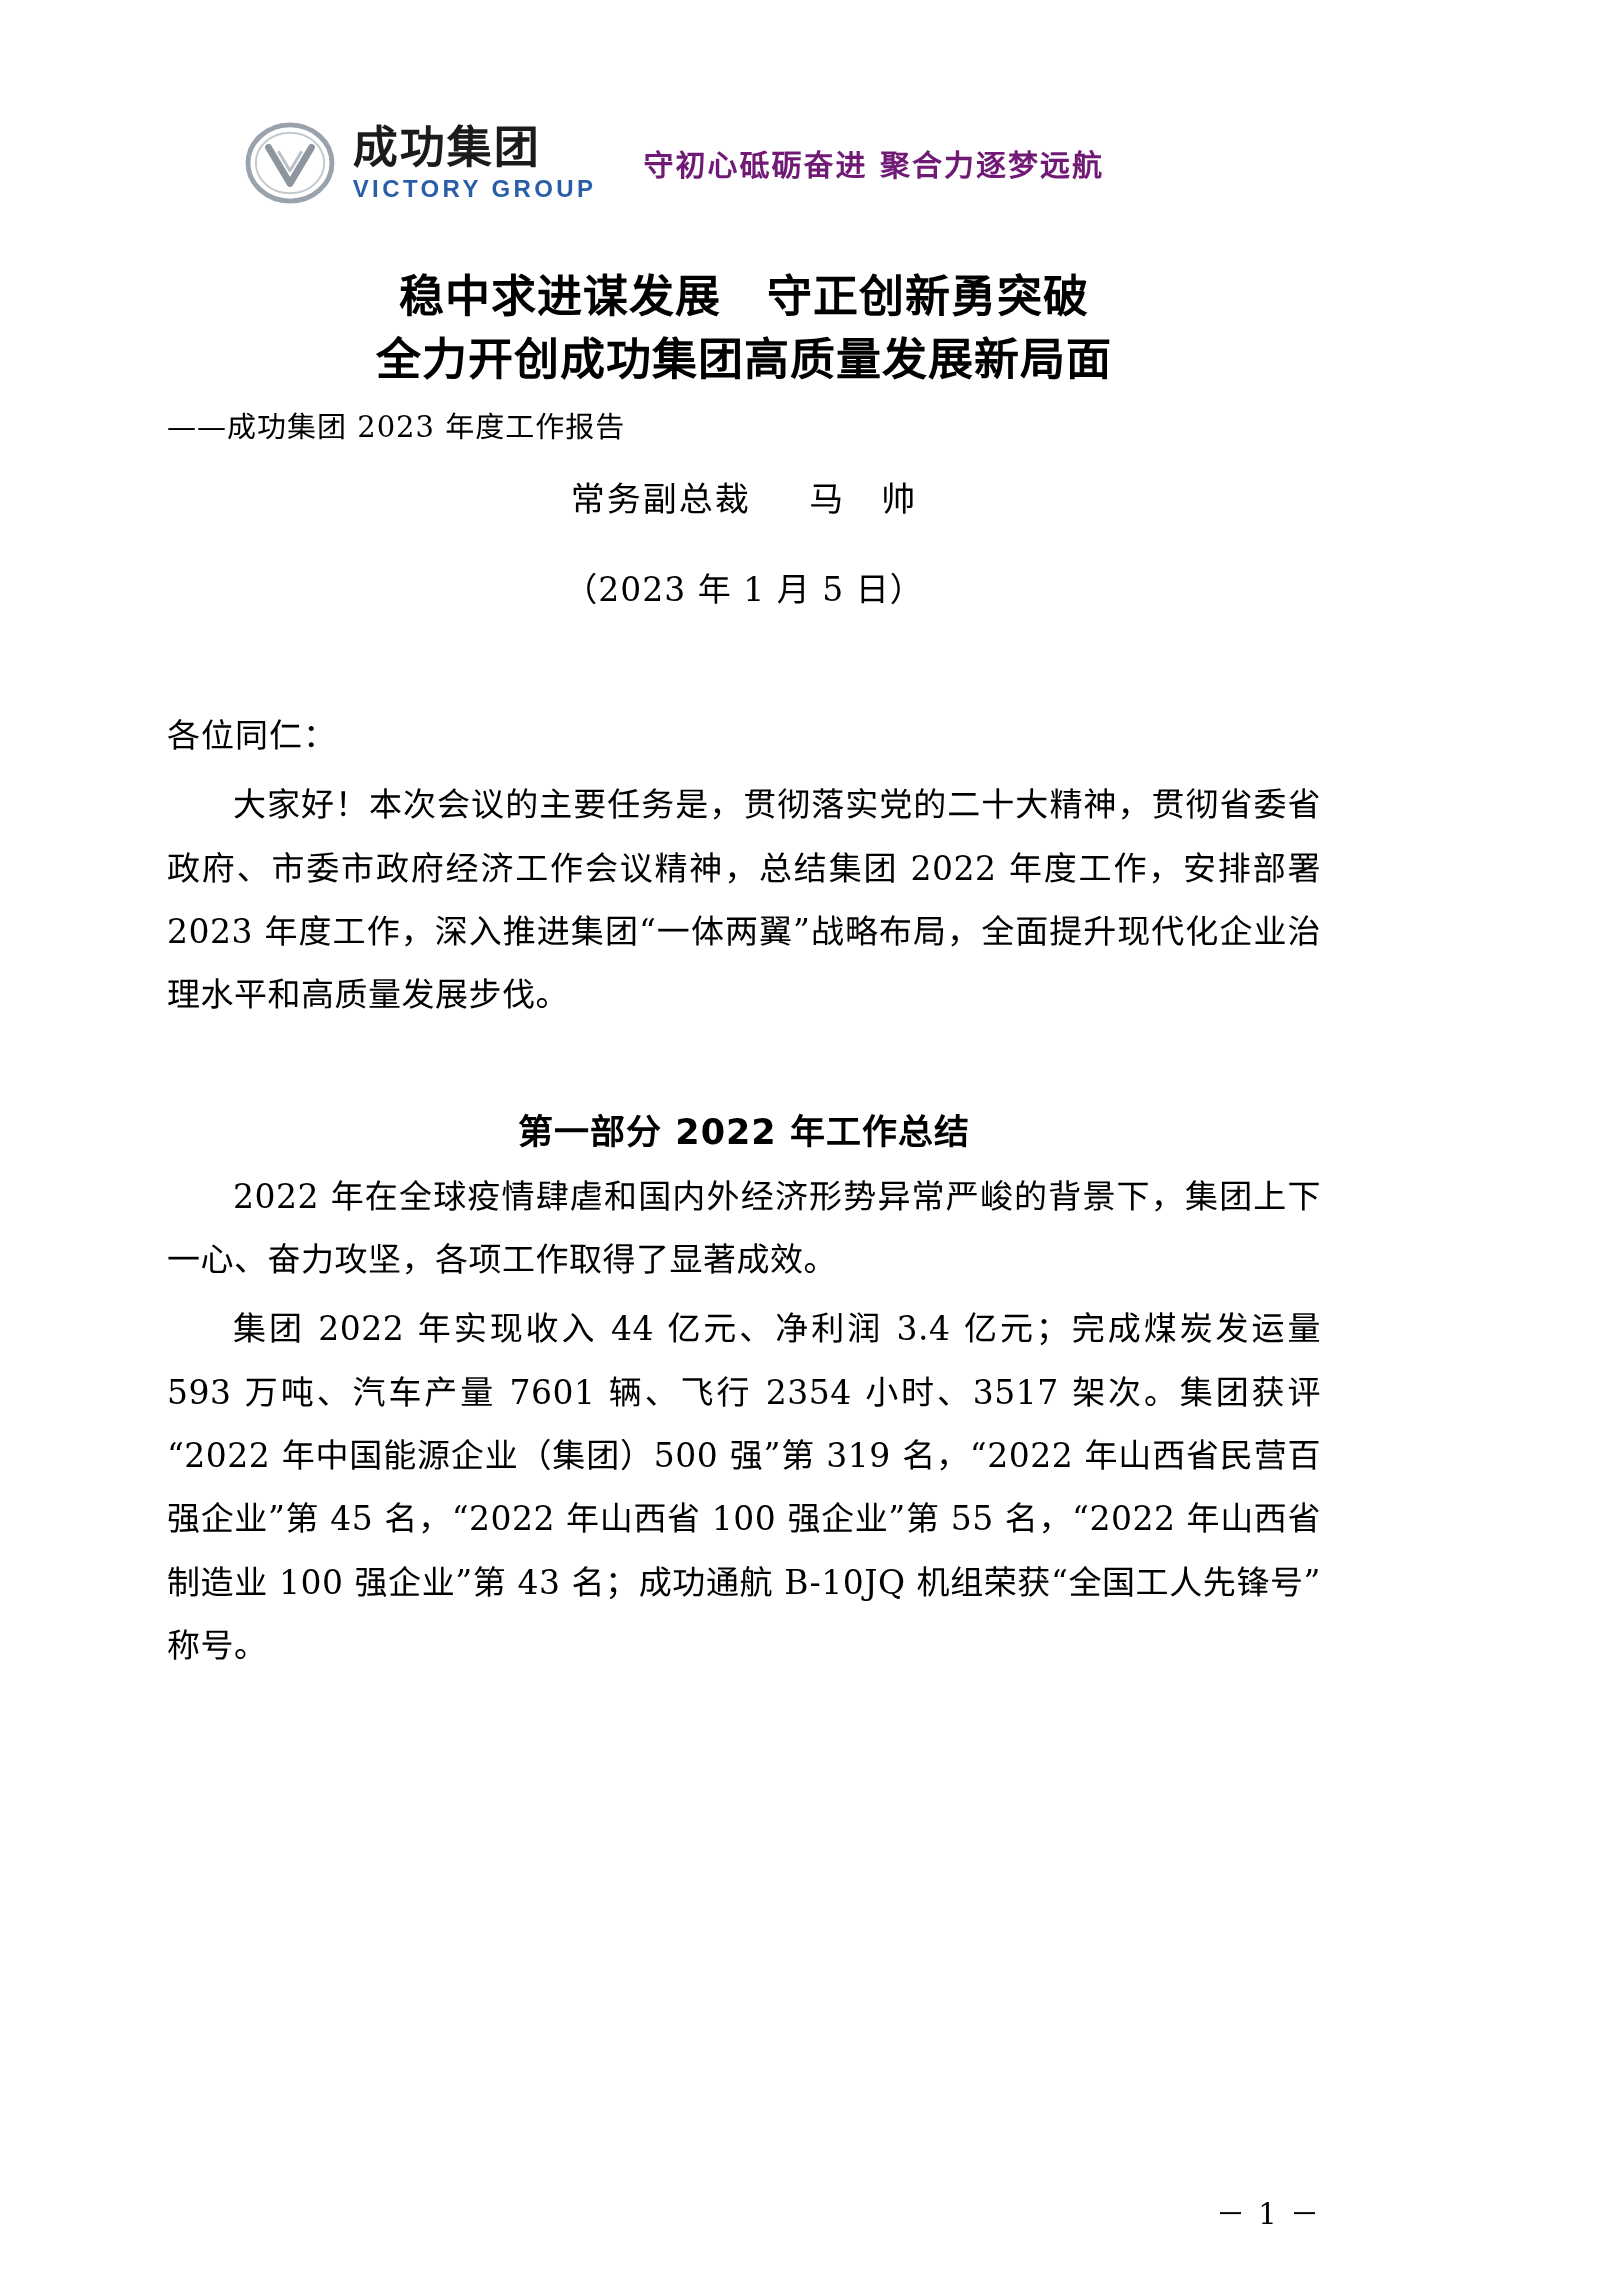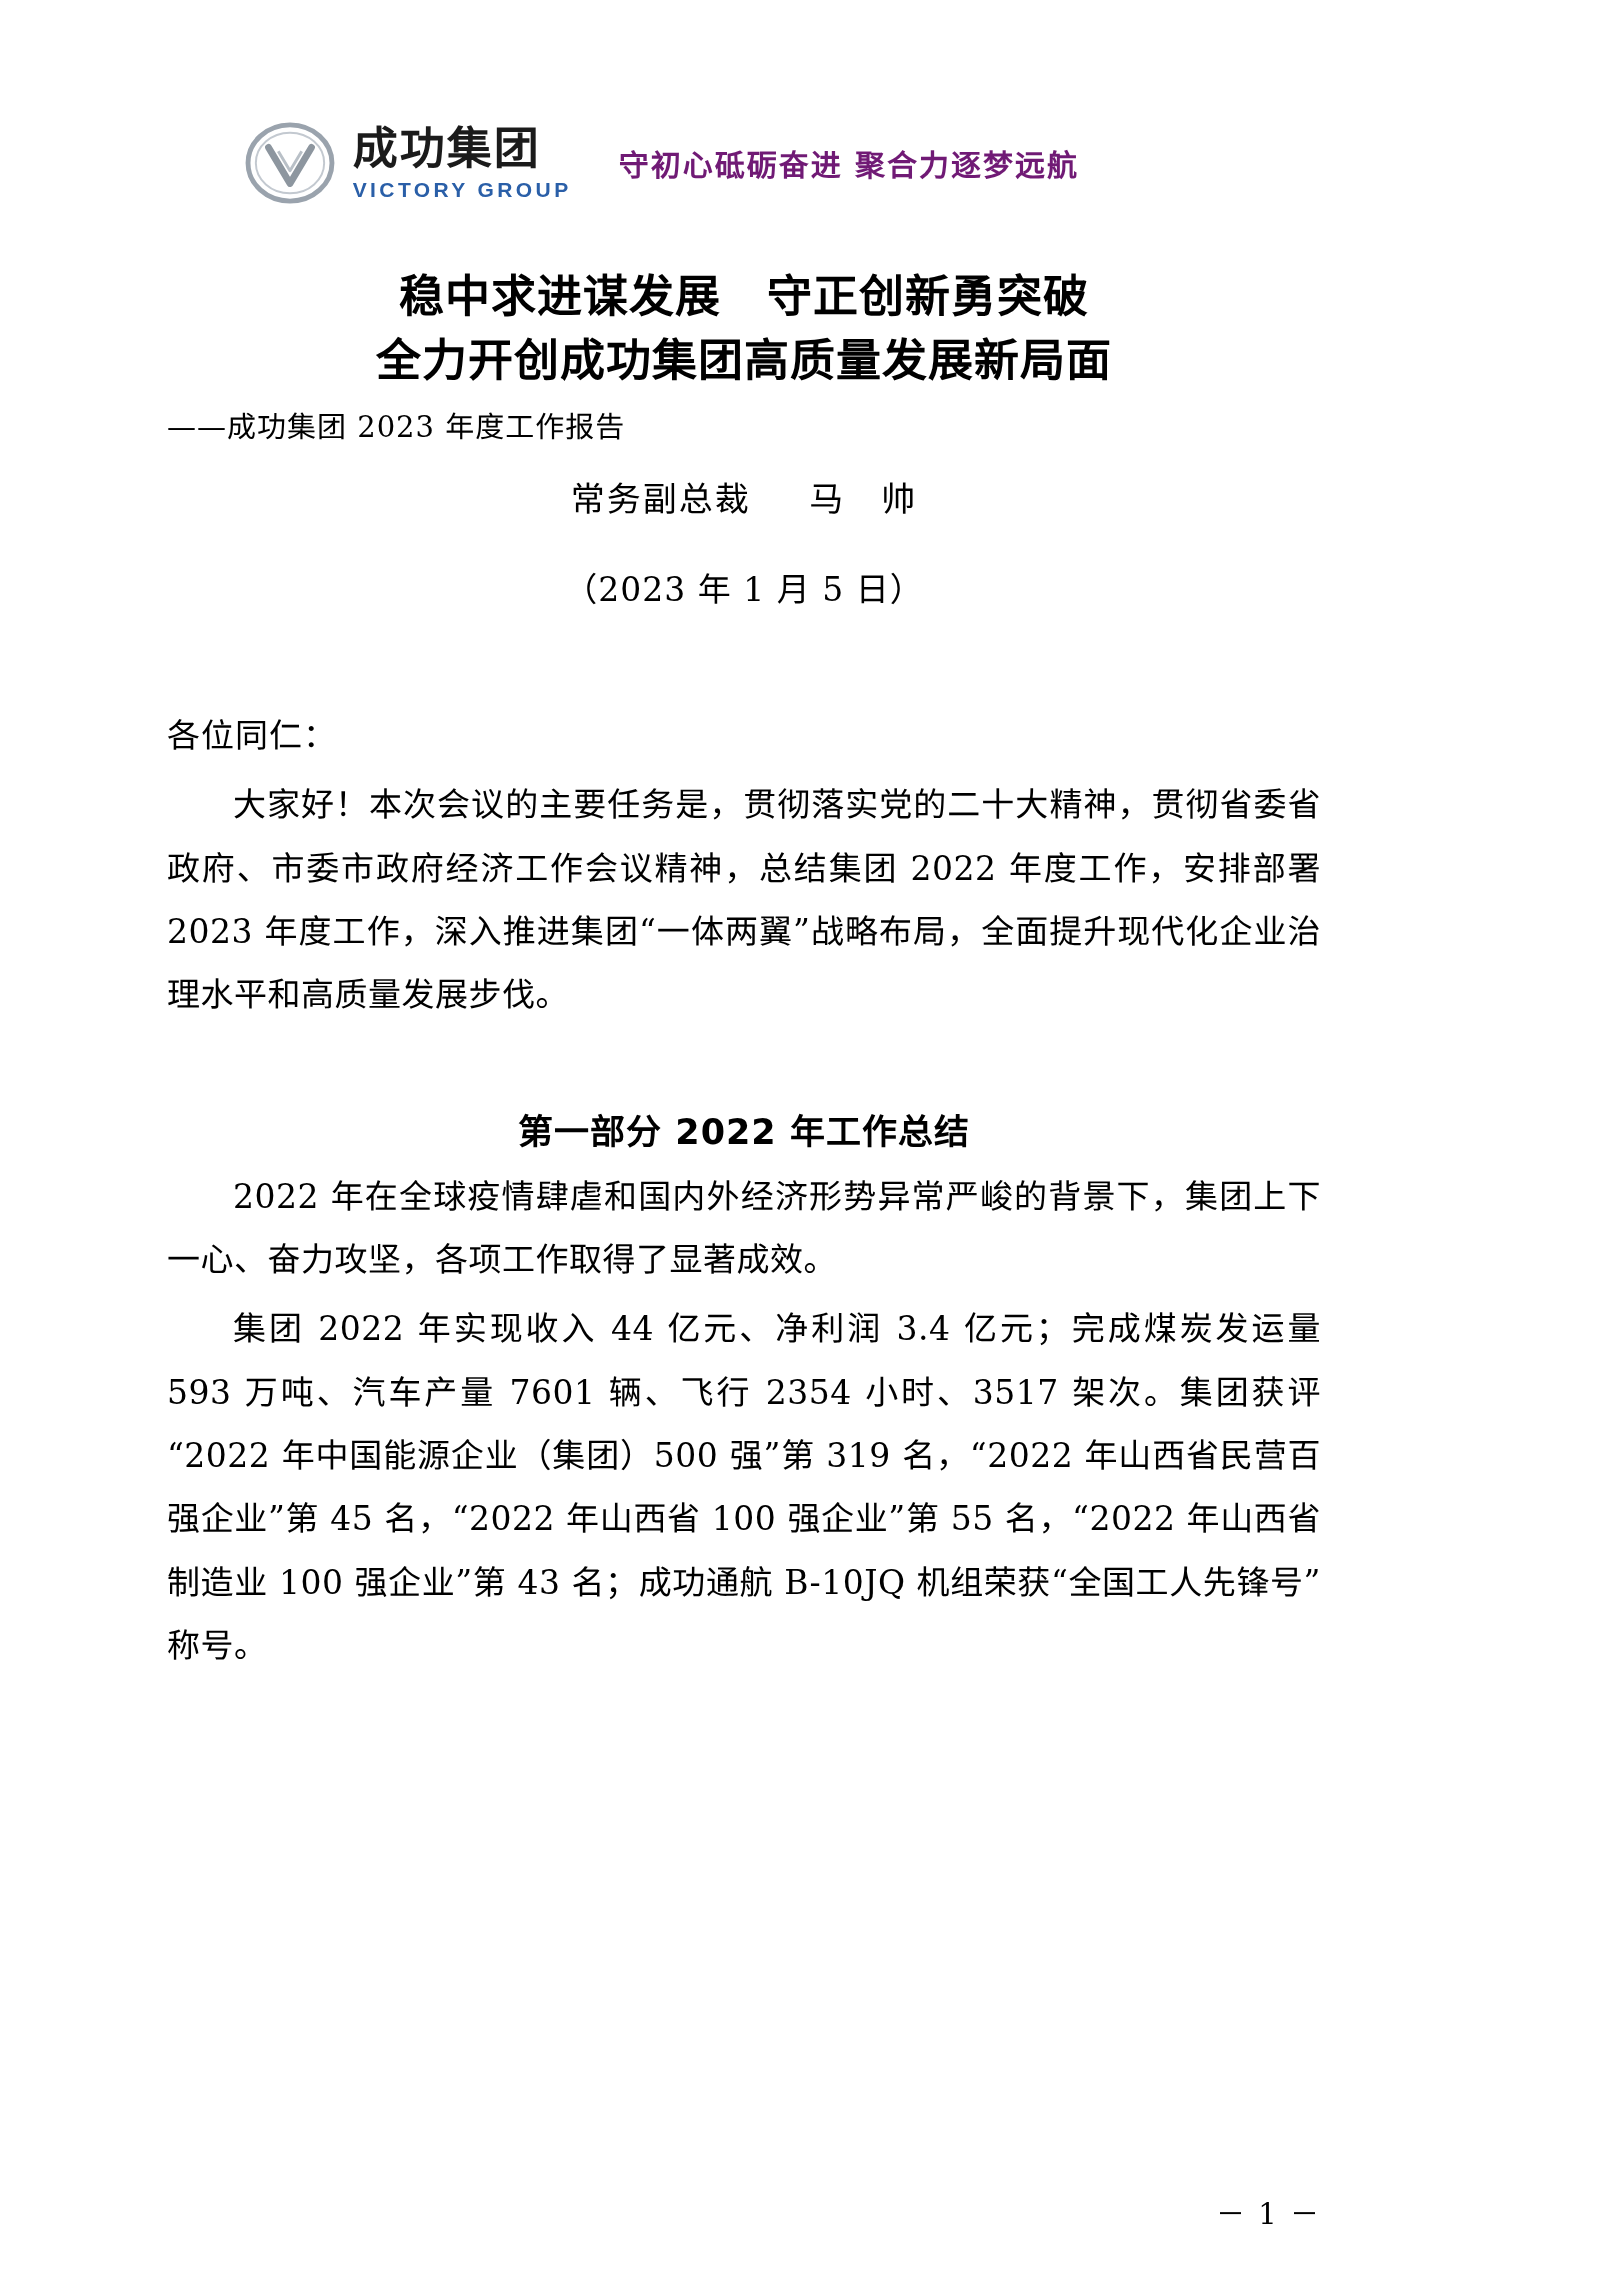--- a/index.html
+++ b/index.html
@@ -47,21 +47,21 @@
   .logo-cn {
     font-family: "DejaVu Sans", "Liberation Sans", sans-serif;
     font-weight: bold;
     font-size: 45px;
     letter-spacing: 2px;
     color: #1b1b1b;
   }
   .logo-en {
     font-family: "Liberation Sans", sans-serif;
     font-weight: bold;
-    font-size: 21px;
+    font-size: 24px;
     letter-spacing: 3.4px;
     color: #2a5fa8;
     margin-top: 7.8px;
     text-align: center;
   }
   .logo-slogan {
     font-family: "DejaVu Sans", "Liberation Sans", sans-serif;
     font-weight: bold;
     font-size: 30px;
     letter-spacing: 2px;
@@ -73,21 +73,21 @@
   
   .doc-title {
     text-align: center;
     font-family: "DejaVu Sans", "Liberation Sans", sans-serif;
     font-weight: bold;
     font-size: 45px;
     line-height: 1.42;
     letter-spacing: 1px;
     margin: 0 0 3.9px 0;
   }
-  .doc-title .line2 { display: block; }
+  .doc-title .line2 { display: block; font-family: Liberation Serif, serif; }
   .doc-subtitle {
     text-align: left;
     font-size: 29px;
     line-height: 1.5;
     letter-spacing: 1px;
     margin: 13.7px 0 0 0;
   }
   .doc-presenter {
     text-align: center;
     font-size: 34px;

